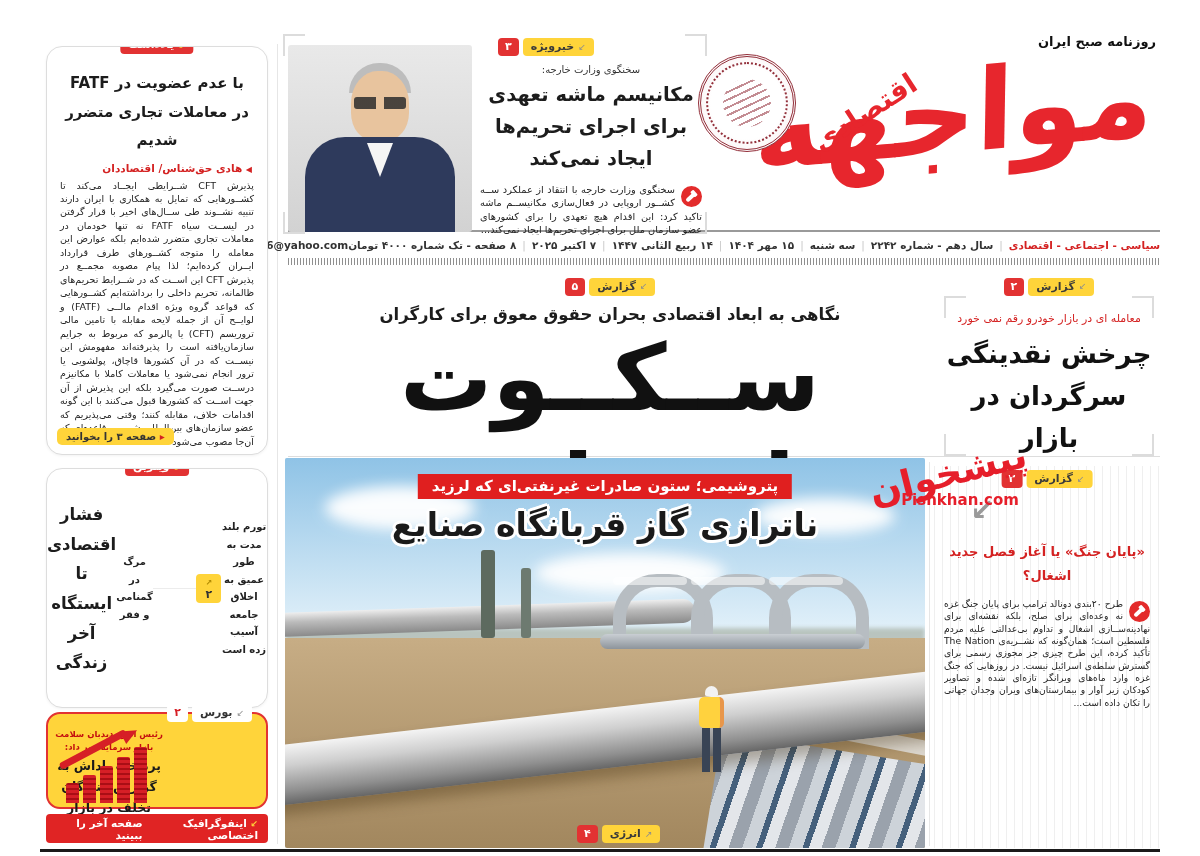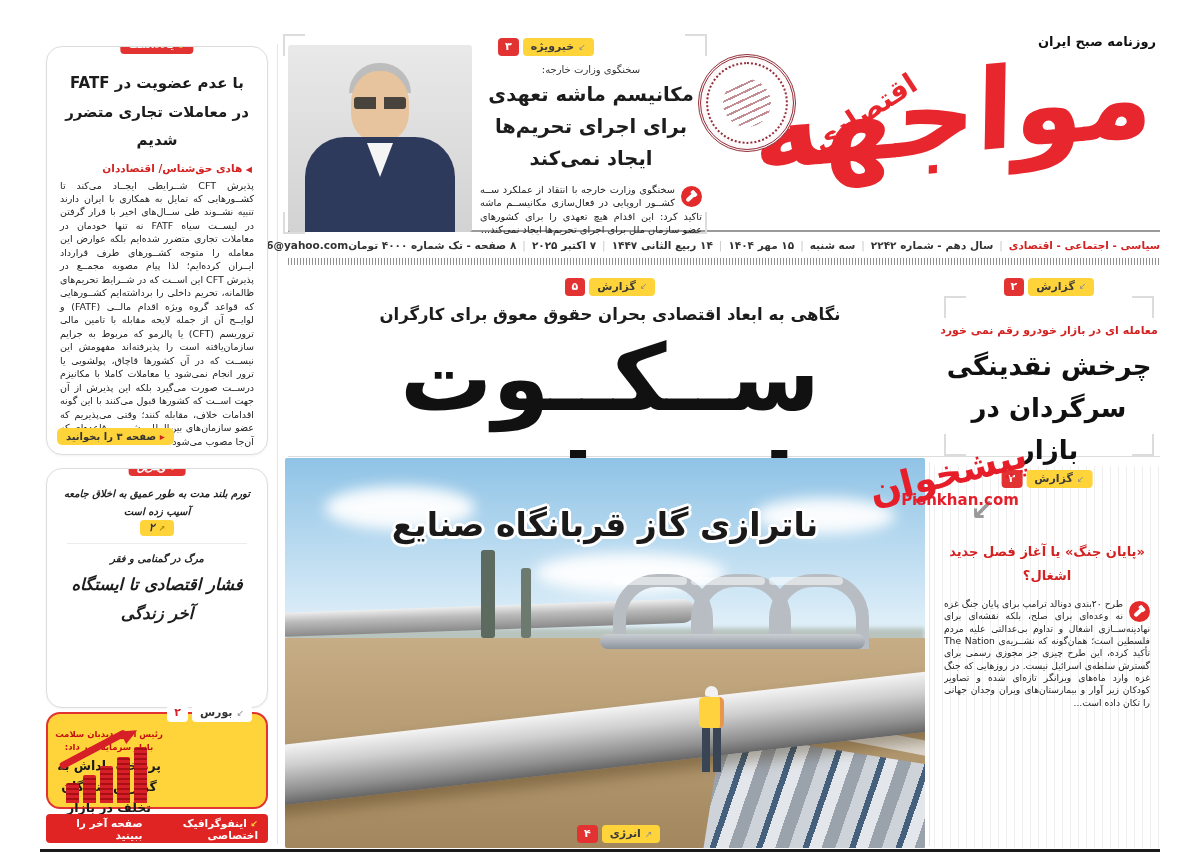--- a/index.html
+++ b/index.html
@@ -37,21 +37,21 @@
   .card{border:1px solid #ddd;border-radius:16px;background:#fff;box-shadow:0 1px 3px rgba(0,0,0,.05);}
   .card .cardtag{position:absolute;top:-11px;left:50%;transform:translateX(-50%);}
 
   .note-title{font-size:15px;font-weight:bold;text-align:center;line-height:1.9;margin-top:14px;}
   .note-author{color:#d42222;font-size:10.5px;font-weight:bold;margin:7px 2px 5px;}
   .note-author .tri{font-size:8px;}
   .note-body{font-size:9.5px;line-height:1.42;text-align:justify;color:#222;}
   .note-foot{position:absolute;left:10px;bottom:9px;background:#ffd43a;border-radius:5px;font-size:10px;font-weight:bold;padding:3px 9px;color:#333;}
   .note-foot .dot{color:#d42222;}
 
-  .vit{display:flex;flex-direction:column;align-items:center;text-align:center;padding-top:16px;font-style:italic;}
+  .vit{display:flex;align-items:center;text-align:center;}
   .vit .k{font-size:10px;font-weight:bold;line-height:1.75;color:#222;}
   .vit .h{font-size:16.5px;font-weight:bold;line-height:1.8;margin-top:2px;}
   .vit .div{width:180px;border-top:1px solid #ececec;margin:7px 0 6px;}
 
   
   .bourse{background:#ffd43a;border:2px solid #e23232;border-radius:14px;}
   .bourse .btag{position:absolute;top:-10px;right:14px;}
   .bourse-kicker{font-size:8.5px;color:#c40f0f;font-weight:bold;text-align:center;line-height:1.55;margin-top:14px;}
   .bourse-head{font-size:12.5px;font-weight:bold;text-align:center;line-height:1.65;color:#1a1a1a;margin-top:2px;}
   .bars{position:absolute;left:14px;bottom:8px;width:92px;height:64px;}
@@ -90,21 +90,21 @@
   .spx-suit{position:absolute;left:50%;bottom:0;transform:translateX(-50%);width:150px;height:95px;background:#2e3a5c;border-radius:40px 40px 0 0;}
   .spx-shirt{position:absolute;left:50%;bottom:55px;transform:translateX(-50%);width:26px;height:34px;background:#f5f5f5;clip-path:polygon(0 0,100% 0,50% 100%);}
 
   
   .lead{text-align:center;}
   .lead-kicker{font-size:16.5px;font-weight:bold;margin-top:9px;}
   .lead-head{font-size:92px;font-weight:bold;line-height:1.2;letter-spacing:-2px;color:#111;}
 
   
   .market{text-align:center;}
-  .market-kicker{color:#d42222;font-size:11px;font-weight:bold;margin-top:28px;}
+  .market-kicker{color:#d42222;font-size:11px;font-weight:normal;margin-top:16px;}
   .market-head{font-size:26px;font-weight:bold;line-height:1.62;margin-top:8px;color:#111;}
 
   
   .gaza{background:repeating-linear-gradient(90deg,#efefef 0 1px,#ffffff 1px 8px);}
   .gaza-arrow{position:absolute;top:26px;left:36px;font-size:30px;color:#9a9a9a;font-weight:bold;}
   .gaza-kicker{color:#d42222;font-size:13px;font-weight:bold;text-align:center;line-height:1.85;margin-top:74px;}
   .gaza-head{font-size:27px;font-weight:bold;text-align:center;line-height:1.6;margin-top:4px;color:#111;}
   .gaza-body{font-size:9.2px;line-height:1.34;text-align:justify;margin:10px 10px 0;color:#222;overflow:hidden;max-height:170px;}
 
   
@@ -261,20 +261,21 @@
     <div class="loop" style="left:484px;top:116px;"></div>
     <div class="feedpipe"></div>
     <div class="curb"></div>
     <div class="tray"></div>
     <div class="pipe-main"></div>
     <div class="worker">
       <div class="w-helmet"></div>
       <div class="w-vest"></div>
       <div class="w-legs"></div>
     </div>
+    <div class="photo-strip">پتروشیمی؛ ستون صادرات غیرنفتی‌ای که لرزید</div>
     <div class="photo-head">ناترازی گاز قربانگاه صنایع</div>
     <div class="energy-tag tag">
       <span class="lbl">
           <span class="mark">↗</span>
           <span>انرژی</span>
         </span>
       <span class="num">۴</span>
     </div>
   </div>
 

